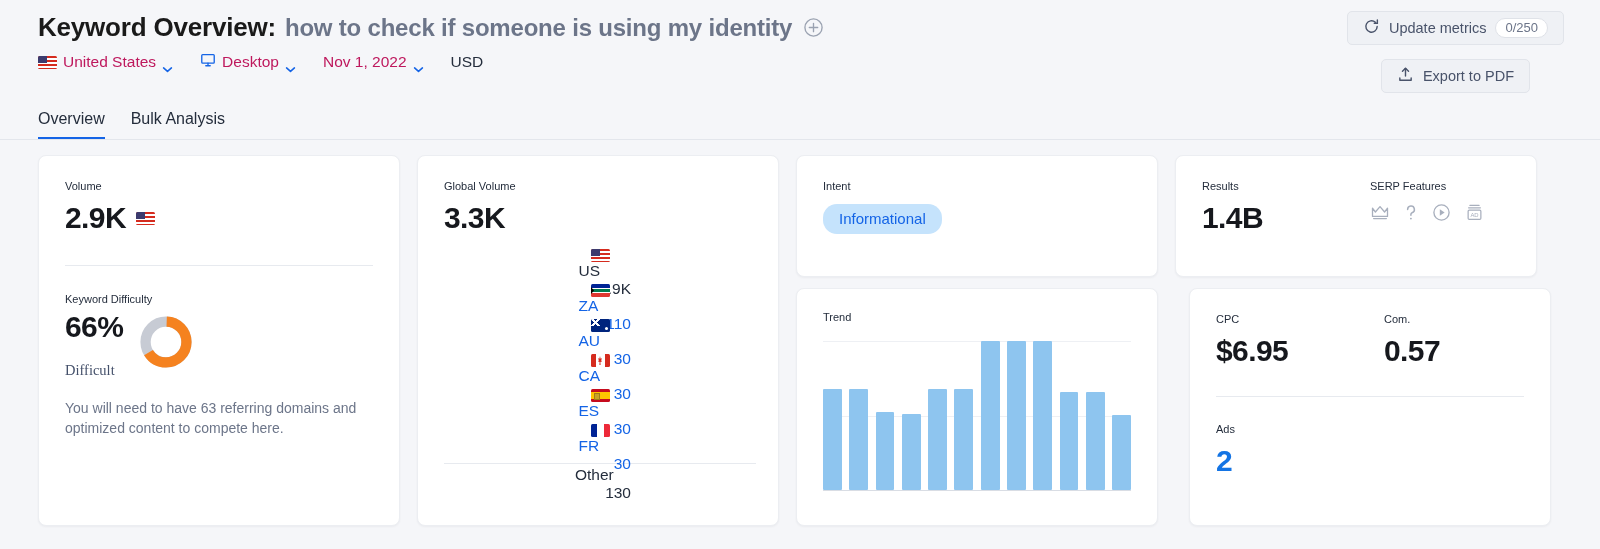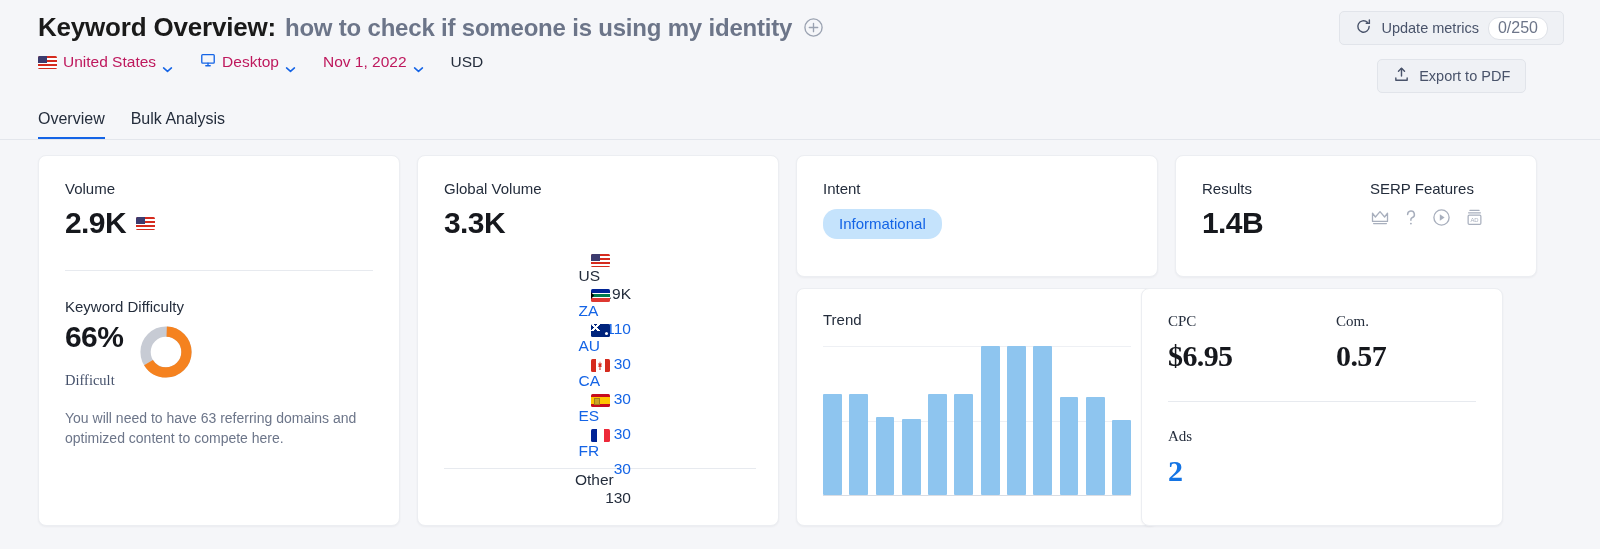--- a/index.html
+++ b/index.html
@@ -28,21 +28,21 @@
   }
   .pill-btn {
     display: flex; align-items: center; gap: 9px;
     height: 34px; padding: 0 15px;
     background: #eff1f5; border: 1px solid #e1e4ea; border-radius: 5px;
     font-size: 14.5px; color: #49536a; cursor: pointer; white-space: nowrap;
   }
   .pill-btn svg { flex: 0 0 auto; }
   .count-chip {
     background: #ffffff; border: 1px solid #dfe2e8; border-radius: 11px;
-    font-size: 16px; color: #6c7589; padding: 2px 9px 3px; line-height: 1;
+    font-size: 13px; color: #6c7589; padding: 2px 9px 3px; line-height: 1;
   }
 
   .filter-row {
     position: absolute; left: 38px; top: 52px;
     display: flex; align-items: center; gap: 27px;
   }
   .filter {
     display: flex; align-items: center; gap: 6px;
     font-size: 15.5px; color: #be185d; cursor: pointer; white-space: nowrap;
   }
@@ -84,21 +84,21 @@
   .header-rule {
     position: absolute; left: 0; right: 0; bottom: 0; height: 1px; background: #e3e6ec;
   }
 
   
   .grid { position: absolute; left: 0; top: 141px; right: 0; bottom: 0; padding: 12px 36px 0; }
   .card {
     position: absolute; background: #fff; border: 1px solid #eceef2;
     border-radius: 8px; box-shadow: 0 1px 2px rgba(30,40,60,.05);
   }
-  .card-label { font-size: 15px; color: #242d3c; }
+  .card-label { font-size: 11px; color: #242d3c; }
   .big-num { font-size: 30px; font-weight: bold; letter-spacing: -0.6px; color: #16181d; }
 
   
   #card-volume { left: 38px; top: 14px; width: 362px; height: 371px; }
   .vol-inner { padding: 24px 26px 0; }
   .vol-value-row { display: flex; align-items: center; gap: 10px; margin-top: 9px; }
   .vol-divider { height: 1px; background: #e7eaef; margin: 30px 26px 0; }
   .kd-label { margin-top: 27px; }
   .kd-row { display: flex; align-items: flex-start; gap: 16px; margin-top: 6px; }
   .kd-text-col { display: flex; flex-direction: column; }
@@ -141,21 +141,21 @@
   .bar { flex: 1; background: #8ec5ef; border-radius: 1px; }
 
   
   #card-results { left: 1175px; top: 14px; width: 362px; height: 122px; }
   .two-col { display: flex; padding: 24px 26px 0; }
   .col { flex: 1; }
   .col-wide { width: 168px; flex: 0 0 168px; }
   .serp-icons { display: flex; align-items: center; gap: 14px; margin-top: 11px; color: #a8afbd; }
 
   
-  #card-cpc { left: 1141px; top: 147px; width: 362px; height: 238px; font-family: Liberation Serif, serif; }
+  #card-cpc { left: 1189px; top: 147px; width: 362px; height: 238px; }
   .cpc-divider { height: 1px; background: #e7eaef; margin: 28px 26px 0; }
   .num-gray { font-size: 30px; font-weight: bold; color: #6c7589; letter-spacing: -0.6px; }
   .num-blue { font-size: 30px; font-weight: bold; color: #1474e4; letter-spacing: -0.6px; }
   .mt9 { margin-top: 9px; }
 </style>
 </head>
 <body>
 
 <div class="header">
 

